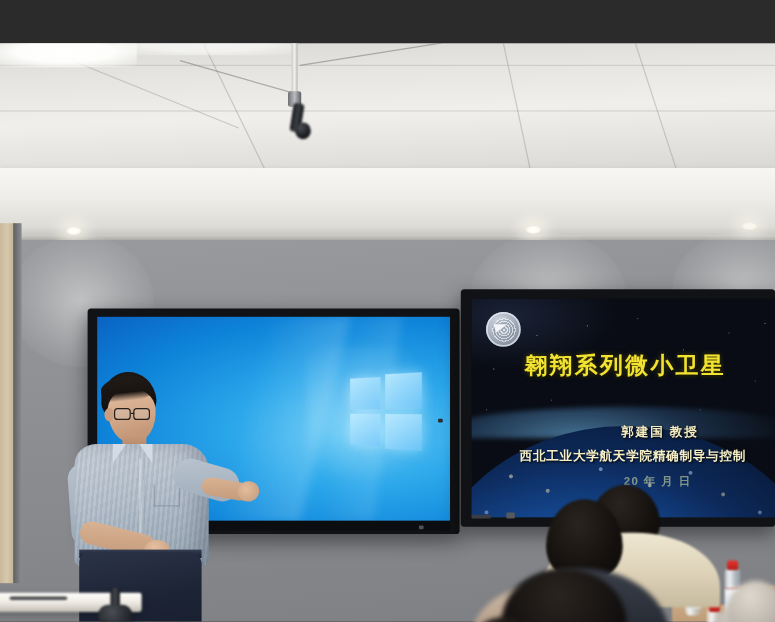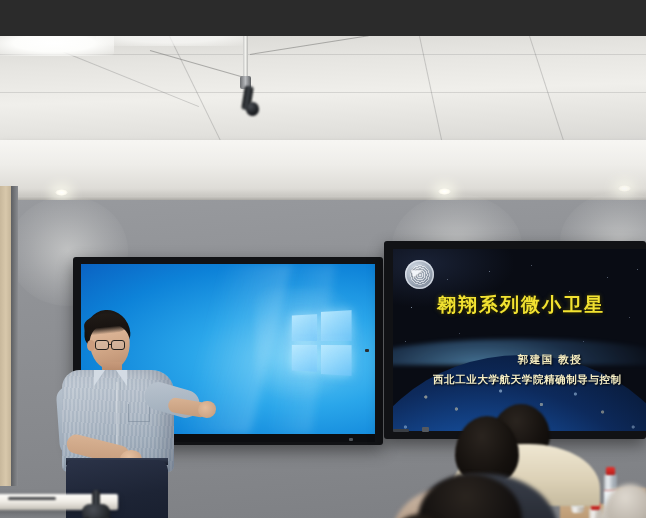--- a/index.html
+++ b/index.html
@@ -472,20 +472,21 @@
       </div>
 
       <div class="slide-logo"></div>
 
       <div class="slide-title">翱翔系列微小卫星</div>
 
       <div class="slide-presenter">郭建国  教授</div>
 
       <div class="slide-affil">西北工业大学航天学院精确制导与控制</div>
 
+      <div class="slide-date">20   年   月   日</div>
     </div>
     <div class="tv-led" style="left:9px; top:188px; width:16px; height:3px; background:#3a3e44;"></div>
     <div class="tv-led" style="left:38px; top:186px; width:7px; height:5px; background:#55595f;"></div>
   </div>
 
   <div class="presenter soft">
     <div class="p-hair"></div>
     <div class="p-face"></div>
     <div class="p-hair-front"></div>
     <div class="p-ear"></div>

